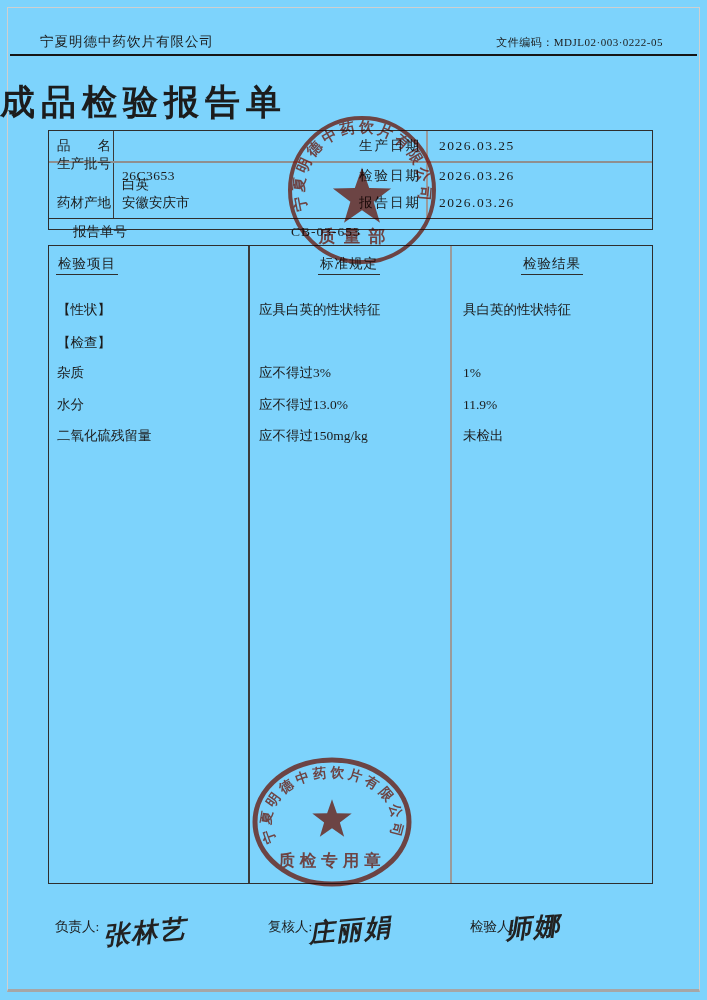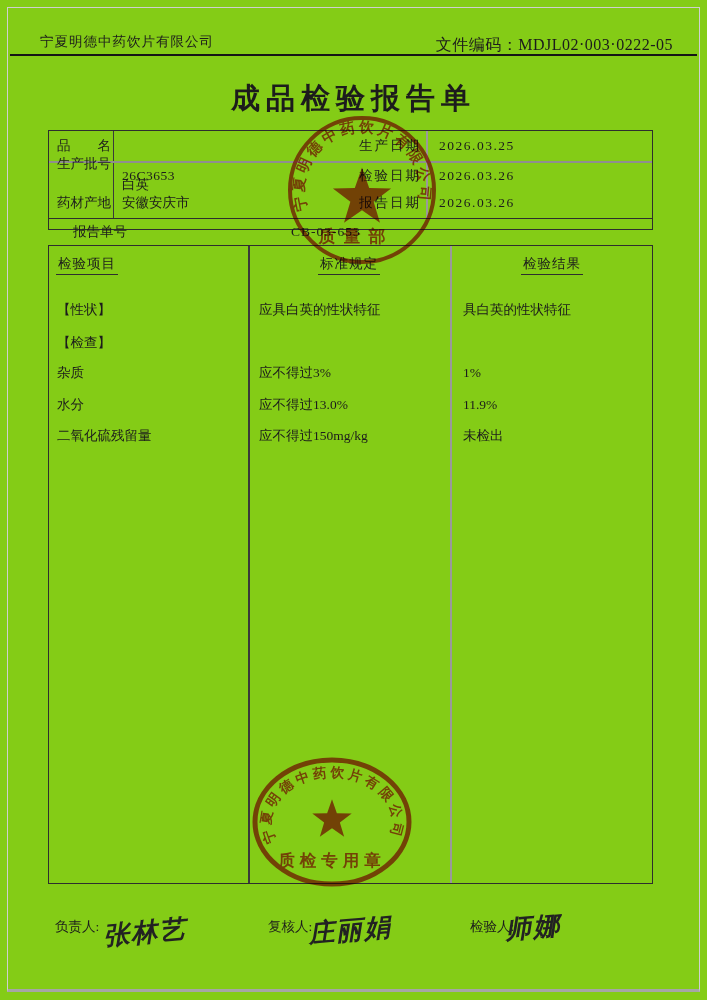--- a/index.html
+++ b/index.html
@@ -1,24 +1,24 @@
 <!DOCTYPE html>
 <html><head>
 <meta charset="utf-8">
 <style>
   html,body{margin:0;padding:0;background:#ffffff;}
-  .page{position:relative;width:707px;height:1000px;background:#84cc16;overflow:hidden;
+  .page{position:relative;width:707px;height:1000px;background:#7dd3fc;overflow:hidden;
         font-family:"Liberation Serif","DejaVu Serif",serif;color:#1c1c1c;}
   .scan-edge{position:absolute;left:7px;top:7px;width:691px;height:981px;
         border:1px solid #cfcfcf;border-bottom:3px solid #a6a6a6;pointer-events:none;}
   .company{position:absolute;left:40px;top:33px;font-size:13.5px;letter-spacing:1px;}
-  .doccode{position:absolute;right:34px;top:35px;font-size:16px;letter-spacing:.5px;}
+  .doccode{position:absolute;right:44px;top:35px;font-size:11px;letter-spacing:.5px;}
   .headrule{position:absolute;left:10px;top:54px;width:687px;height:2px;background:#151515;}
-  .title{position:absolute;left:0;top:79px;width:707px;text-align:center;
-         font-size:29px;font-weight:bold;letter-spacing:6px;}
+  .title{position:absolute;left:0;top:79px;width:707px;
+         font-size:35px;font-weight:bold;letter-spacing:6px;}
   
   .info-table{position:absolute;left:48px;top:130px;width:605px;height:100px;
         border:1.5px solid #2e2e2e;box-sizing:border-box;font-size:13.5px;}
   .info-vl1{position:absolute;left:64px;top:0;width:1px;height:87px;background:#3a3a3a;}
   .info-vl2{position:absolute;left:377px;top:0;width:1.5px;height:87px;background:#9a9a9a;}
   .info-hl1{position:absolute;left:0;top:30px;width:100%;height:1.5px;background:#8f8f8f;}
   .info-hl2{position:absolute;left:0;top:87px;width:100%;height:1px;background:#2e2e2e;}
   .cell{position:absolute;white-space:nowrap;line-height:18px;}
   .lbl1{left:8px;top:6px;width:48px;text-align:justify;}
   .val1{left:73px;top:6px;margin-top:39px;}

